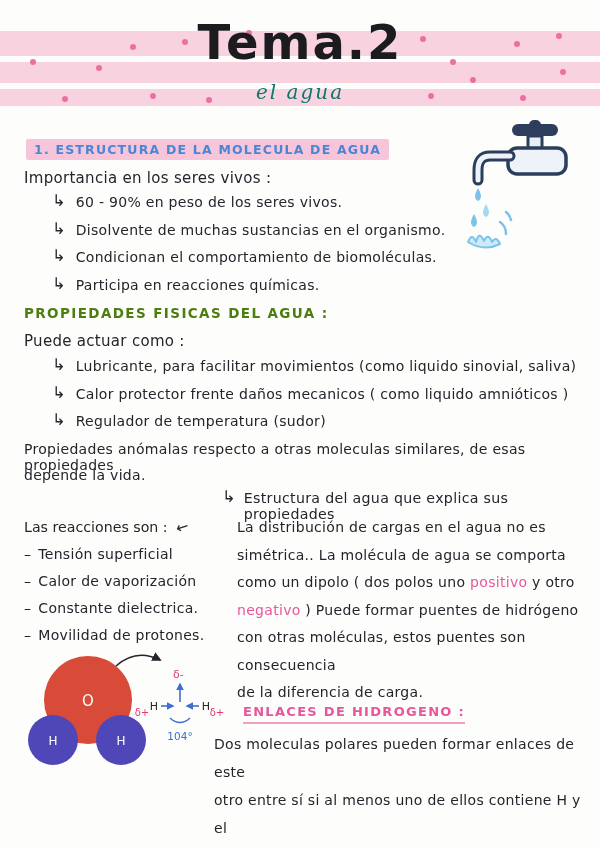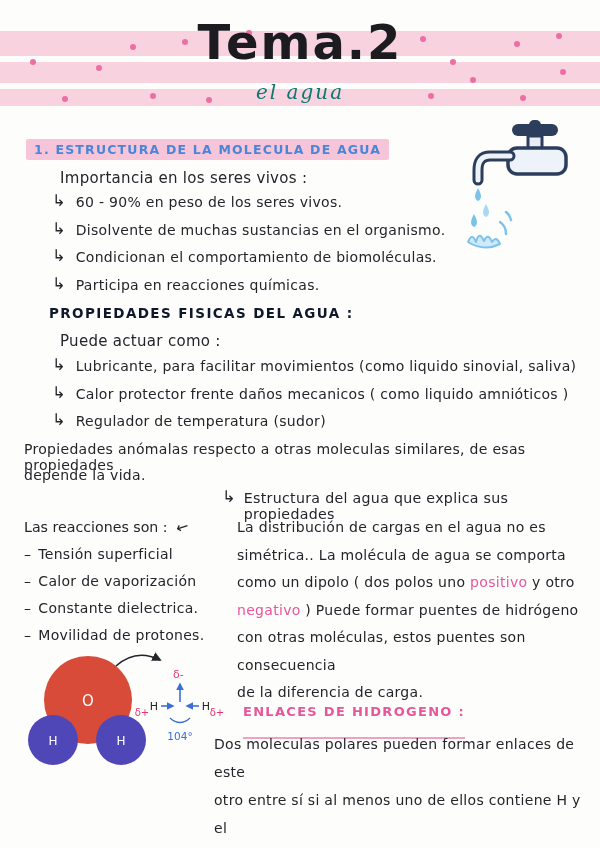--- a/index.html
+++ b/index.html
@@ -21,42 +21,42 @@
     font-size:48px; font-weight:bold; letter-spacing:2px; color:#1c1b20;
   }
   .subtitle {
     position:absolute; top:80px; left:0; width:100%; text-align:center;
     font-family:"DejaVu Serif", serif; font-style:italic;
     font-size:20px; letter-spacing:2px; color:#0f766e;
   }
 
   .abs { position:absolute; }
   .hand { font-size:14px; letter-spacing:0.3px; }
-  .intro { font-size:15px; letter-spacing:0.3px;margin-left:36px; }
+  .intro { font-size:15px; letter-spacing:0.3px; }
 
   .sec1-heading {
     background:#f7c5d9; color:#4a86d8; font-weight:bold;
     font-size:12.5px; letter-spacing:1.2px; padding:3px 8px; border-radius:2px;
   }
   .sec2-heading {
-    color:#0f172a; font-weight:bold; font-size:13.5px; letter-spacing:1.4px;margin-left:25px;
+    color:#4d7c0f; font-weight:bold; font-size:13.5px; letter-spacing:1.4px;
   }
   .bullet { display:flex; align-items:flex-start; gap:10px; font-size:14px; letter-spacing:0.3px; }
   .barrow { font-size:16px; line-height:14px; color:#26242b; }
 
   .col-heading { display:flex; gap:8px; font-size:14.2px; letter-spacing:0.3px; }
   .props-item { display:flex; gap:7px; font-size:14px; letter-spacing:0.3px; }
   .back-arrow { color:#26242b; font-size:15px; display:inline-block; transform:rotate(-18deg); margin-left:8px; }
 
   .para { font-size:14px; letter-spacing:0.3px; line-height:27.5px; }
   .pink { color:#e8569a; }
 
   .hb-heading {
     color:#e8569a; font-weight:bold; font-size:13px; letter-spacing:1.3px;
-    border-bottom:2px solid #f2a0c2; padding-bottom:18px;text-align:right;
+    border-bottom:2px solid #f2a0c2; padding-bottom:3px;text-align:right;
   }
   .hb-para { font-size:14px; letter-spacing:0.3px; line-height:28px; }
 
   svg { display:block; }
 </style>
 </head>
 <body>
 
 <div class="page">
 

